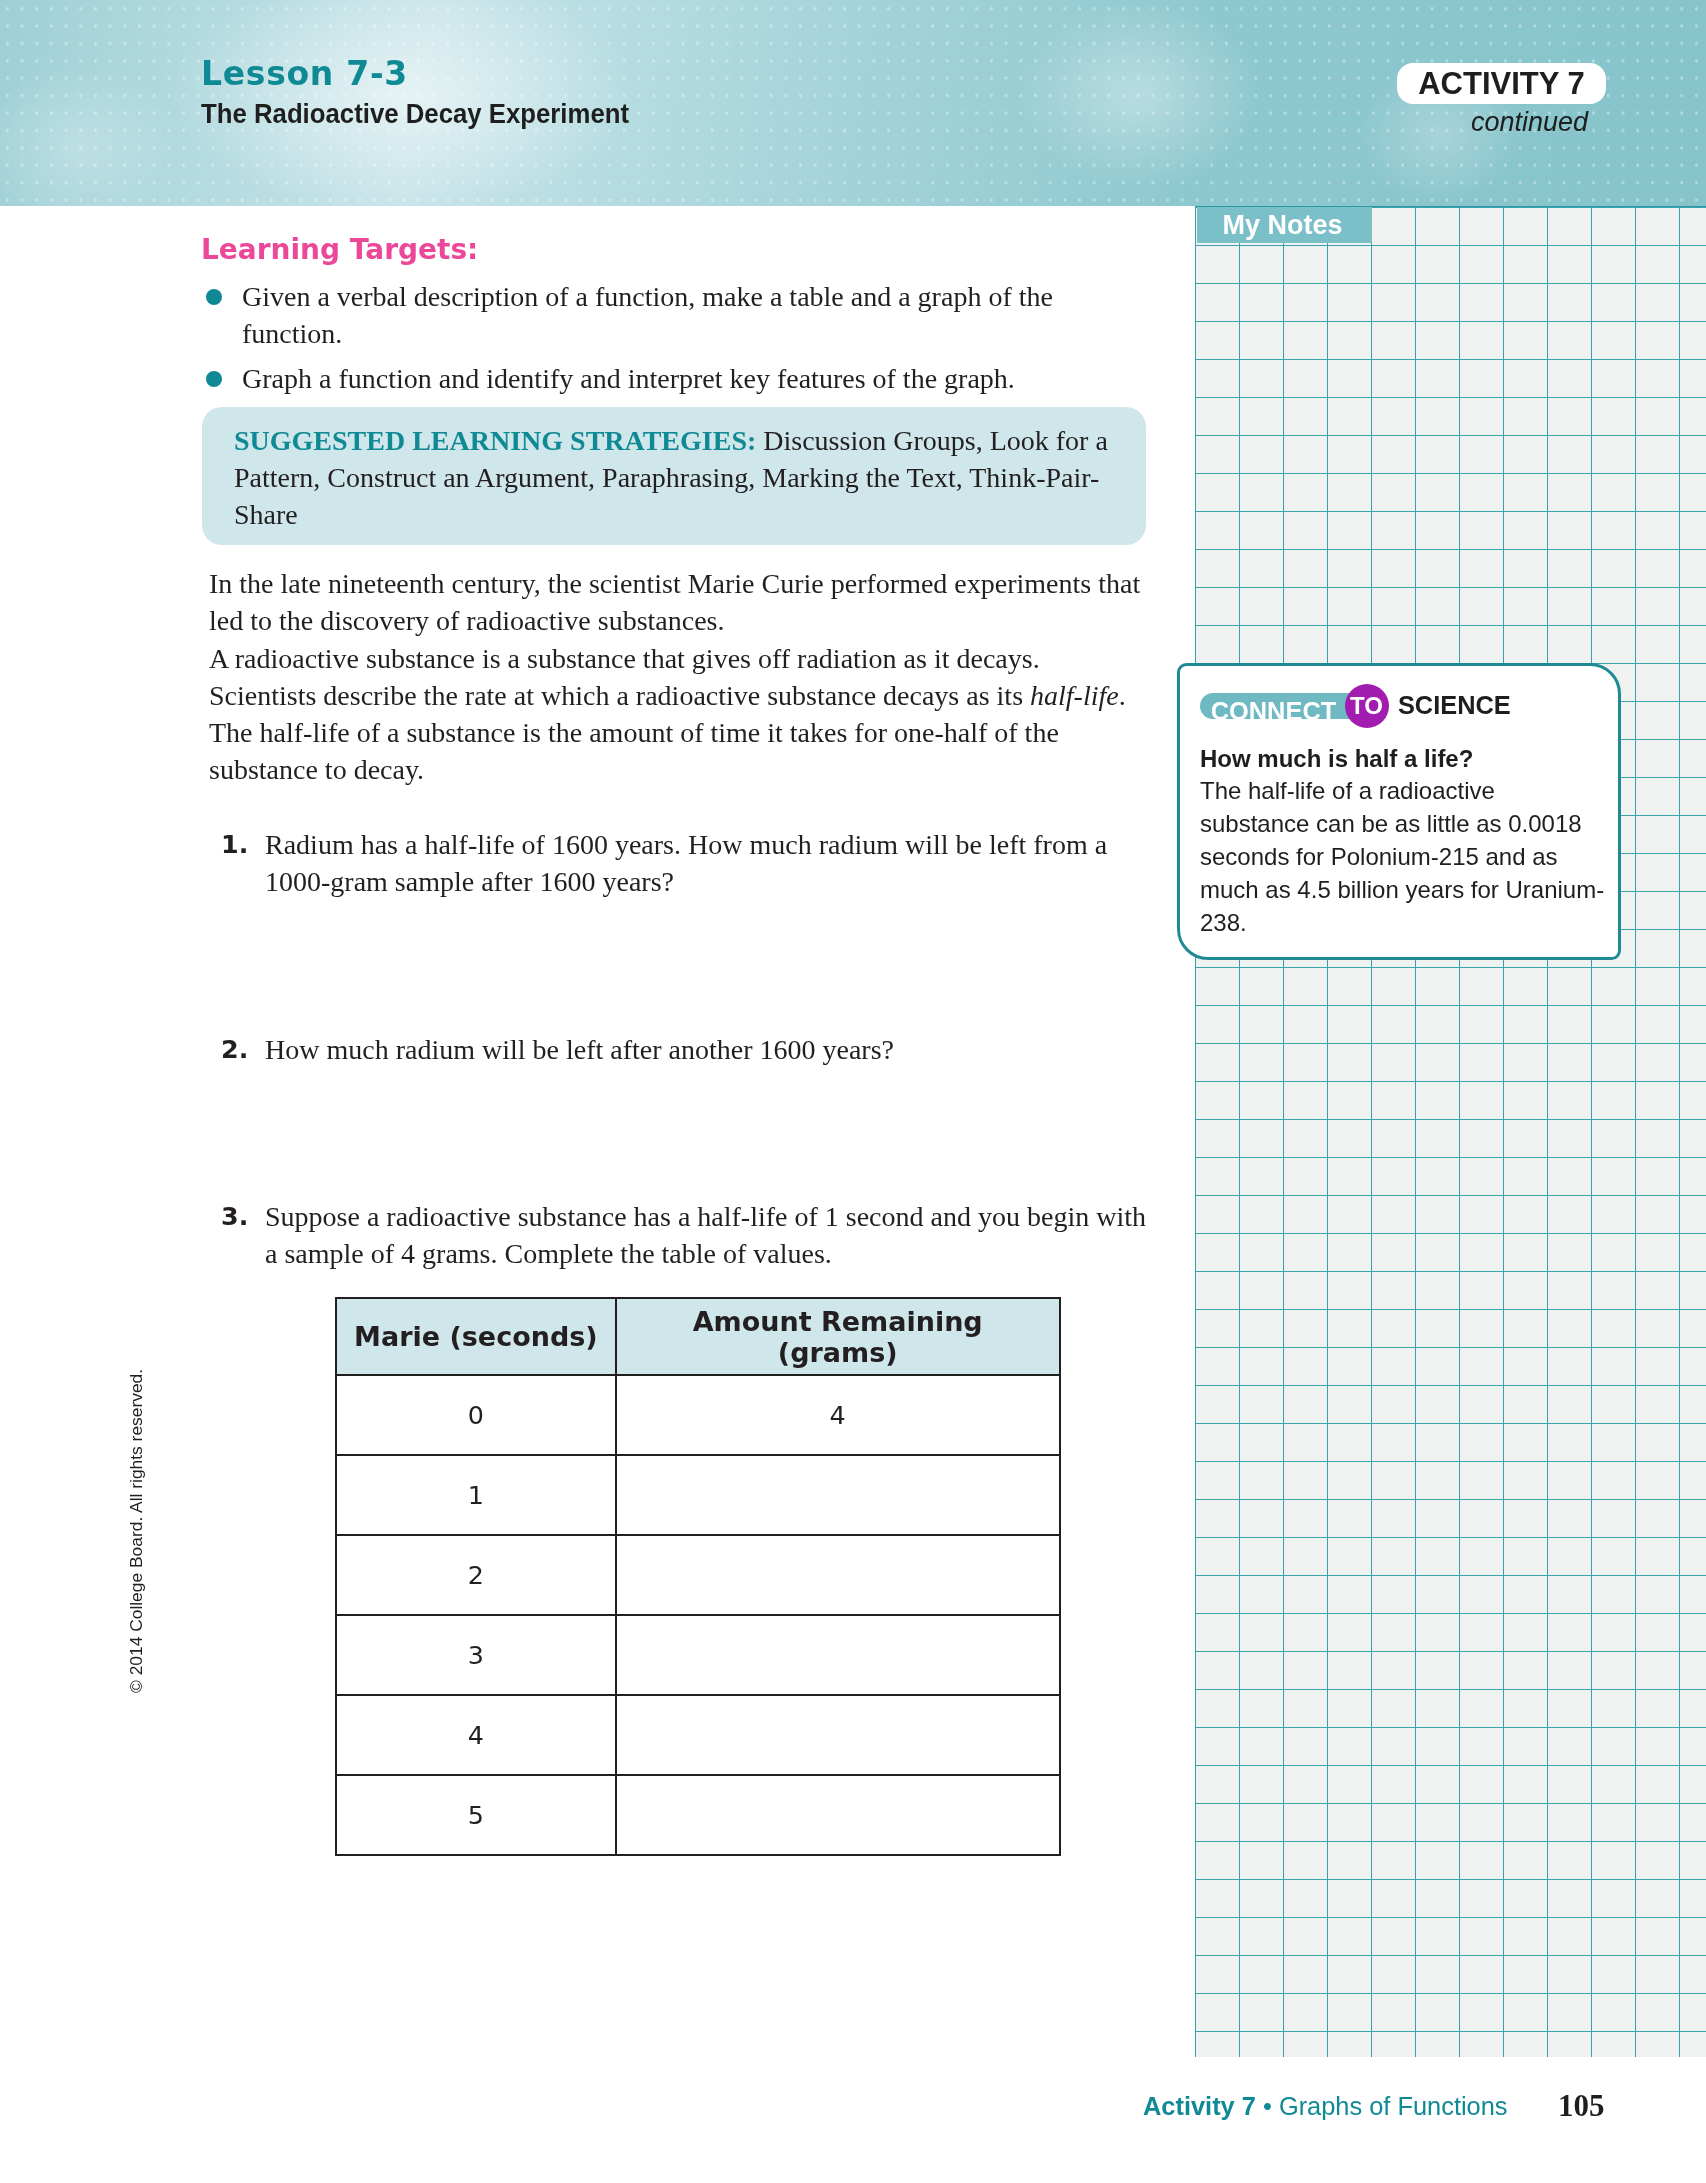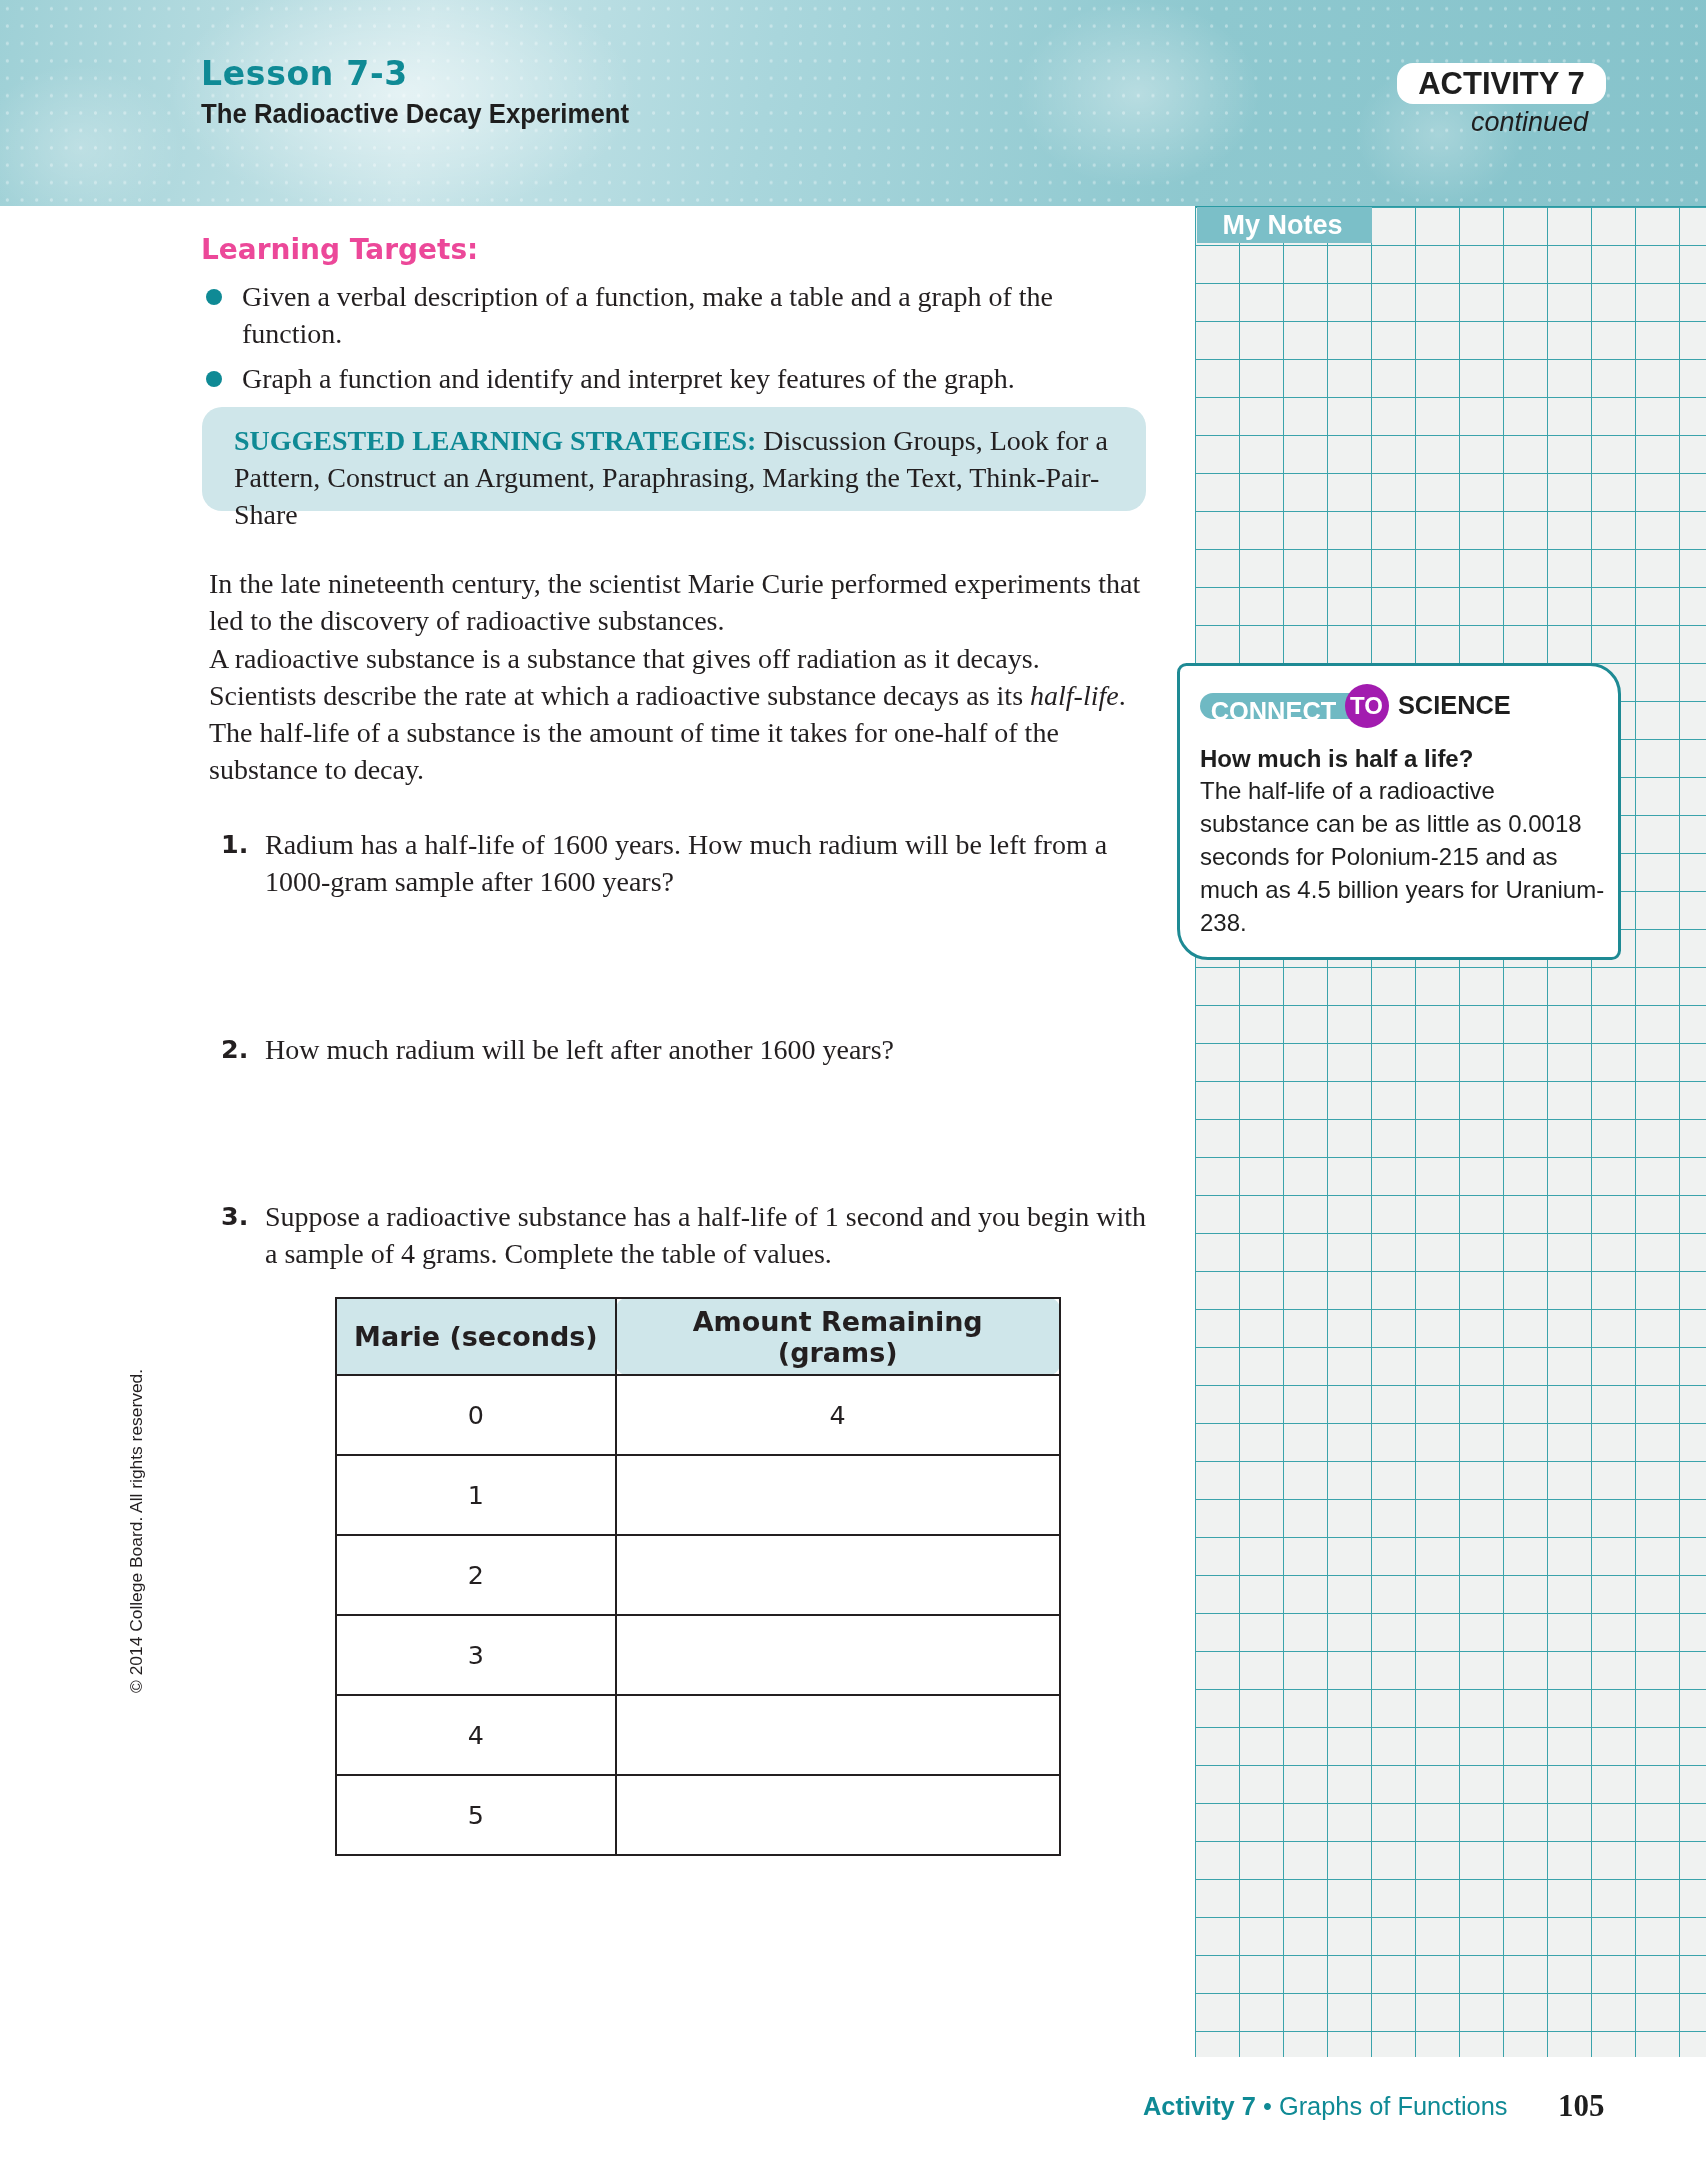--- a/index.html
+++ b/index.html
@@ -53,36 +53,36 @@
     font-size:24px; color:#1e1e1e; }
   .connect-body { position:absolute; left:20px; top:108px; width:408px; font-family:"Liberation Sans", sans-serif;
     font-size:24px; line-height:33px; color:#1e1e1e; }
 
   
   .lt-heading { position:absolute; left:201px; top:233px; font-family:"DejaVu Sans", sans-serif; font-weight:bold;
     font-size:28px; color:#ec4899; }
   .bullets { position:absolute; left:201px; top:278px; width:937px; list-style:none; margin:0; padding:0; }
   .bullets li { position:relative; padding-left:41px; font-size:28px; line-height:37px; margin-bottom:8px; }
   .bullet-dot { position:absolute; left:5.4px; top:10.7px; width:16px; height:16px; border-radius:50%; background:#0f8a95; }
-  .strategies { position:absolute; left:202px; top:407px; width:944px; height:104px; background:#cfe6ea;
+  .strategies { position:absolute; left:202px; top:407px; width:944px; height:138px; background:#cfe6ea;
     border-radius:20px; box-sizing:border-box; padding:14.7px 32px; font-size:28px; line-height:37px; }
   .strat-label { color:#0f8a95; font-weight:bold; }
   .para { position:absolute; left:201px; width:937px; font-size:28px; line-height:37px; margin:8px; }
   .question { position:absolute; left:201px; width:950px; font-size:28px; line-height:37px; }
   .q-num { position:absolute; left:20px; top:0; font-family:"DejaVu Sans", sans-serif; font-weight:bold; font-size:25.4px; }
   .q-text { margin-left:64px; display:block; }
 
   
   .decay-table { position:absolute; left:335px; top:1297px; border-collapse:collapse;
     font-family:"DejaVu Sans", sans-serif; }
   .decay-table th, .decay-table td { border:2.7px solid #231f20; text-align:center; }
   .decay-table th { background:#cfe6ea; height:75px; font-size:27px; font-weight:bold; padding:0 13.4px; }
   .decay-table td { height:76px; font-size:25.4px; }
   .col-time { width:251px; }
-  .col-amount { width:415px;border-radius:11px; }
+  .col-amount { width:415px; }
 
   .copyright { position:absolute; left:126px; top:1693px; transform:rotate(-90deg); transform-origin:left top;
     font-family:"Liberation Sans", sans-serif; font-size:17.4px; color:#231f20; white-space:nowrap; }
   .footer { position:absolute; left:1143px; top:2092px; font-family:"Liberation Sans", sans-serif; font-size:25.4px; color:#0f8a95; }
   .footer b { font-weight:bold; }
   .page-num { position:absolute; left:1558px; top:2088px; font-family:"Liberation Serif", serif; font-weight:bold;
     font-size:31px; color:#1e1e1e; }
 </style>
 </head>
 <body>

